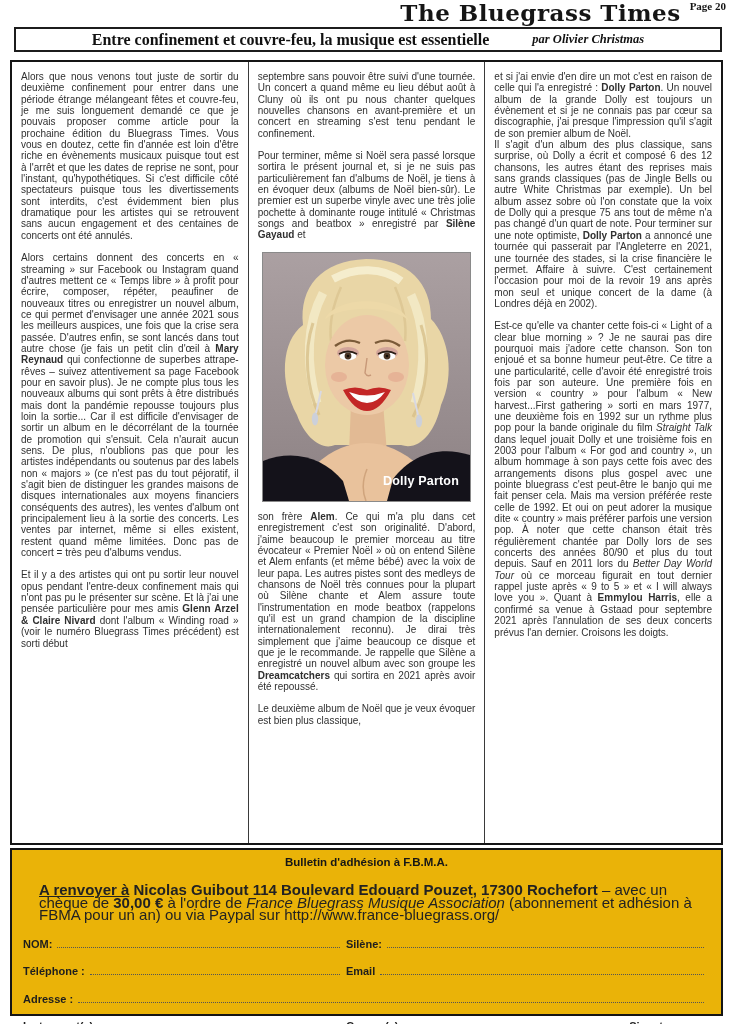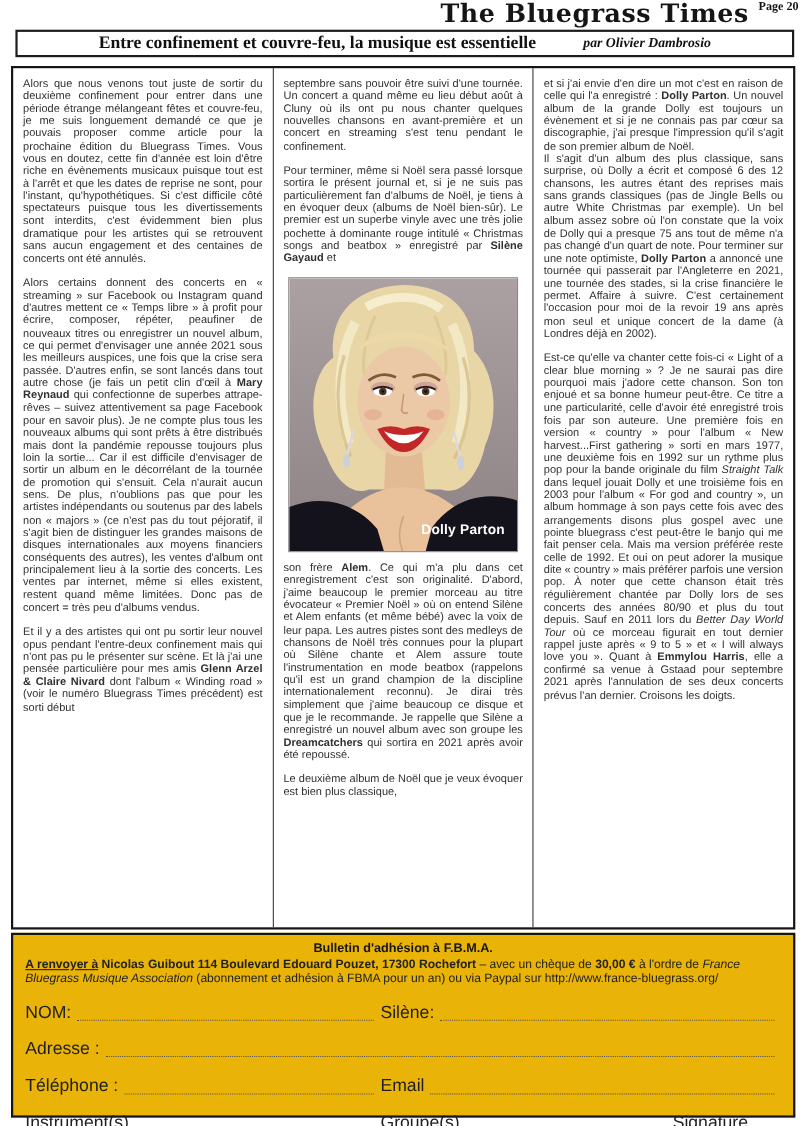--- a/index.html
+++ b/index.html
@@ -34,44 +34,44 @@
   .photo{margin:1px auto 9px;width:209px;height:250px;position:relative;
         border:1px solid #8a8a8a;box-sizing:border-box;}
   .photo svg{display:block;width:207px;height:248px;}
   .photo figcaption{position:absolute;right:11px;bottom:13px;color:#fff;font-weight:bold;
         font-size:12.5px;letter-spacing:.2px;}
   figure{margin:0;padding:0;}
   
   .form-box{position:absolute;top:848px;left:10px;width:713px;height:168px;
         border:2px solid #151515;box-sizing:border-box;padding:5px 11px 0;background:#eab308;}
   .form-title{text-align:center;font-weight:bold;font-size:11.5px;color:#161616;margin:1px 0 3px;}
-  .form-intro{font-size:11px;line-height:12.6px;margin:0;color:#222;}
+  .form-intro{font-size:15px;line-height:12.6px;margin:16px;color:#222;}
   .form-intro .b{font-weight:bold;}
   .form-intro .i{font-style:italic;}
   .form-intro .u{text-decoration:underline;}
-  .form-row{display:flex;align-items:flex-end;margin-top:15.5px;font-size:16px;
-        font-weight:normal;color:#1e1e1e;}
+  .form-row{display:flex;align-items:flex-end;margin-top:15.5px;font-size:11px;
+        font-weight:bold;color:#1e1e1e;}
   .half{display:flex;width:47%;align-items:flex-end;}
   .rest{display:flex;flex:1;align-items:flex-end;}
   .dots{flex:1;border-bottom:1.6px dotted #555;margin:0 6px 2px 5px;height:1px;}
   .sig{margin-right:30px;}
 </style>
 </head>
 <body>
 
 <div class="page">
 
   <div class="masthead-row">
     <span class="masthead">The Bluegrass Times</span>
     <span class="page-num">Page 20</span>
   </div>
 
   <div class="headline-box">
     <span class="headline">Entre confinement et couvre-feu, la musique est essentielle</span>
-    <span class="byline">par Olivier Dambrosio</span>
+    <span class="byline">par Olivier Christmas</span>
   </div>
 
   <div class="article-box">
     <div class="col col-sep">
         <p class="apara"><span class="">Alors que nous venons tout juste de sortir du deuxième confinement pour entrer dans une période étrange mélangeant fêtes et couvre-feu, je me suis longuement demandé ce que je pouvais proposer comme article pour la prochaine édition du Bluegrass Times. Vous vous en doutez, cette fin d'année est loin d'être riche en évènements musicaux puisque tout est à l'arrêt et que les dates de reprise ne sont, pour l'instant, qu'hypothétiques. Si c'est difficile côté spectateurs puisque tous les divertissements sont interdits, c'est évidemment bien plus dramatique pour les artistes qui se retrouvent sans aucun engagement et des centaines de concerts ont été annulés.</span></p>
         <p class="apara"><span class="">Alors certains donnent des concerts en « streaming » sur Facebook ou Instagram quand d'autres mettent ce « Temps libre » à profit pour écrire, composer, répéter, peaufiner de nouveaux titres ou enregistrer un nouvel album, ce qui permet d'envisager une année 2021 sous les meilleurs auspices, une fois que la crise sera passée. D'autres enfin, se sont lancés dans tout autre chose (je fais un petit clin d'œil à </span><span class="b ">Mary Reynaud</span><span class=""> qui confectionne de superbes attrape-rêves – suivez attentivement sa page Facebook pour en savoir plus). Je ne compte plus tous les nouveaux albums qui sont prêts à être distribués mais dont la pandémie repousse toujours plus loin la sortie... Car il est difficile d'envisager de sortir un album en le décorrélant de la tournée de promotion qui s'ensuit. Cela n'aurait aucun sens. De plus, n'oublions pas que pour les artistes indépendants ou soutenus par des labels non « majors » (ce n'est pas du tout péjoratif, il s'agit bien de distinguer les grandes maisons de disques internationales aux moyens financiers conséquents des autres), les ventes d'album ont principalement lieu à la sortie des concerts. Les ventes par internet, même si elles existent, restent quand même limitées. Donc pas de concert = très peu d'albums vendus.</span></p>
         <p class="apara"><span class="">Et il y a des artistes qui ont pu sortir leur nouvel opus pendant l'entre-deux confinement mais qui n'ont pas pu le présenter sur scène. Et là j'ai une pensée particulière pour mes amis </span><span class="b ">Glenn Arzel &amp; Claire Nivard</span><span class=""> dont l'album « Winding road » (voir le numéro Bluegrass Times précédent) est sorti début</span></p>
       </div>
 
     <div class="col col-sep">
@@ -160,37 +160,37 @@
         <span>NOM:</span>
         <span class="dots"></span>
       </div>
       <div class="rest">
         <span>Silène:</span>
         <span class="dots"></span>
       </div>
     </div>
 
     <div class="form-row">
+      <div class="half">
+        <span>Téléphone :</span>
+        <span class="dots"></span>
+      </div>
+      <div class="rest">
+        <span>Email</span>
+        <span class="dots"></span>
+      </div>
+    </div>
+
+    <div class="form-row">
       <span>Adresse :</span>
       <span class="dots"></span>
     </div>
 
     <div class="form-row">
       <div class="half">
-        <span>Téléphone :</span>
-        <span class="dots"></span>
-      </div>
-      <div class="rest">
-        <span>Email</span>
-        <span class="dots"></span>
-      </div>
-    </div>
-
-    <div class="form-row">
-      <div class="half">
         <span>Instrument(s)</span>
         <span class="dots"></span>
       </div>
       <div class="rest">
         <span>Groupe(s)</span>
         <span class="dots"></span>
         <span class="sig">Signature</span>
       </div>
     </div>
   </div>

